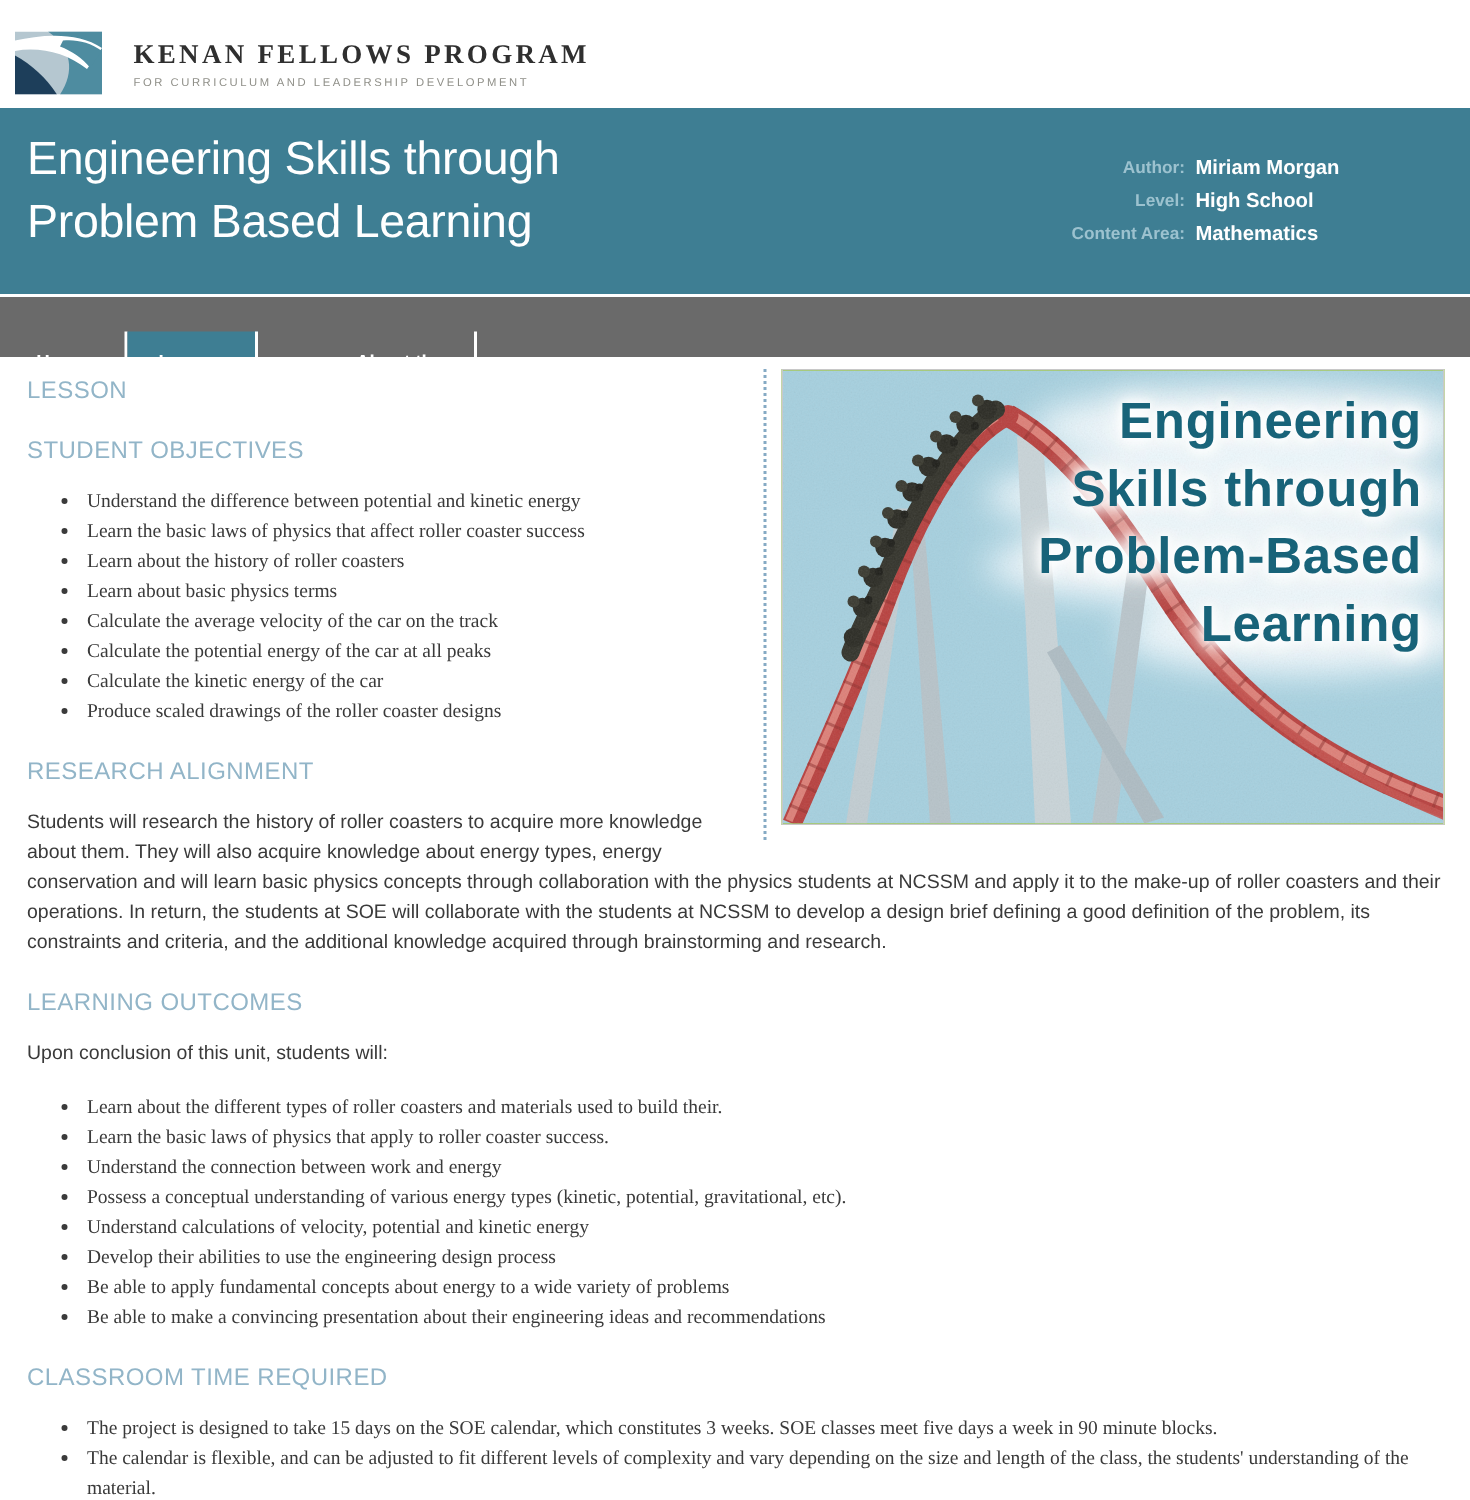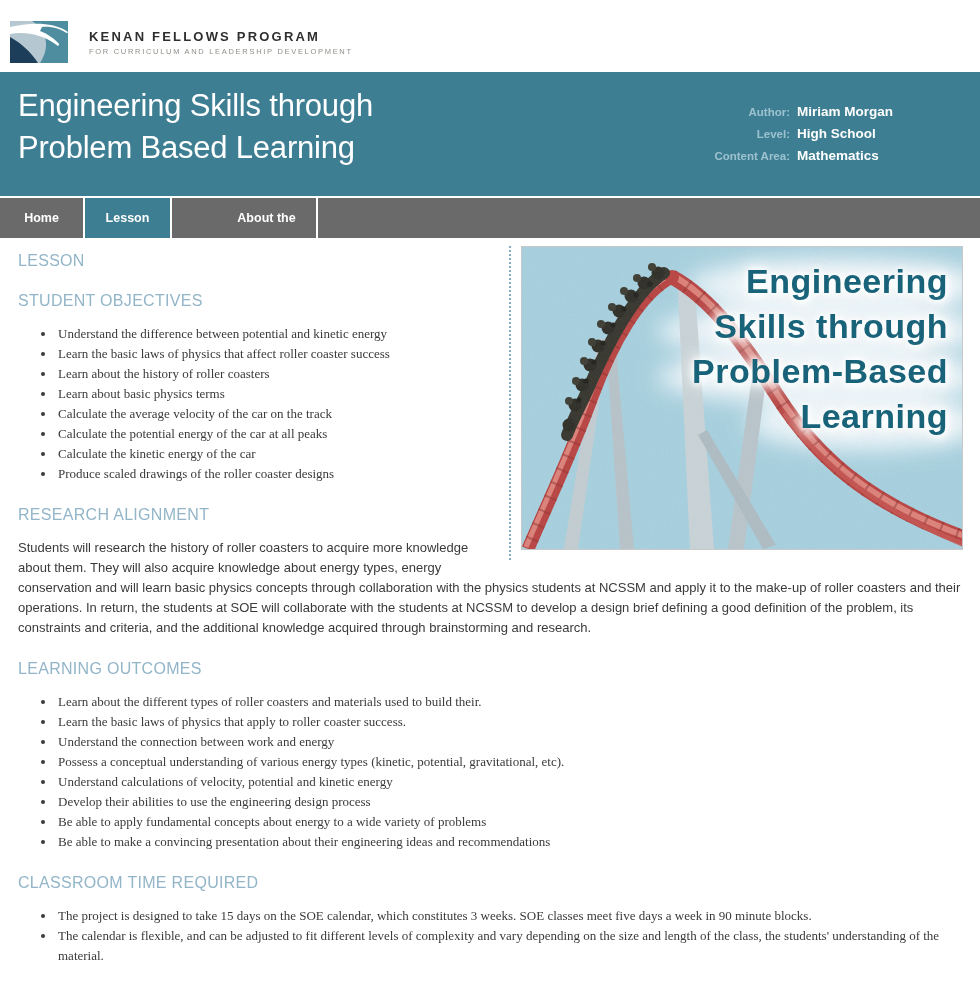--- a/index.html
+++ b/index.html
@@ -9,33 +9,33 @@
     color:#3a3a3a;
     font-family:"Liberation Sans","DejaVu Sans",sans-serif;
     -webkit-font-smoothing:antialiased;
   }
 
   
   .site-header{height:72px;background:#fff;position:relative;}
   .logo{position:absolute;left:10px;top:21px;display:flex;align-items:center;cursor:pointer;}
   .logo-mark{width:58px;height:42px;display:block;flex:0 0 auto;}
   .logo-text{margin-left:21px;}
-  .logo-text .t1{font-size:13px;font-weight:bold;letter-spacing:2.2px;color:#2f2f2f;white-space:nowrap;}
+  .logo-text .t1{font-size:18px;font-weight:bold;letter-spacing:2.2px;color:#2f2f2f;white-space:nowrap;font-family:Liberation Serif, serif;}
   .logo-text .t2{font-size:7.5px;letter-spacing:1.7px;color:#8f8f88;margin-top:3px;white-space:nowrap;}
 
   
   .banner{height:124px;background:#3e7e93;position:relative;color:#fff;overflow:hidden;}
   .banner h1{margin:0;padding:13px 0 0 18px;font-size:31px;line-height:42px;font-weight:normal;letter-spacing:-0.2px;color:#fff;}
   .banner-meta{position:absolute;top:29px;right:87px;display:grid;grid-template-columns:max-content max-content;column-gap:7px;}
   .banner-meta .lbl{text-align:right;font-size:11.5px;font-weight:bold;color:#9cc2cf;line-height:22px;margin-left:41px;}
   .banner-meta .val{text-align:left;font-size:13.5px;font-weight:bold;color:#fff;line-height:22px;}
 
   
   .navbar{display:flex;height:40px;background:#6a6a6a;border-top:2px solid #fff;}
-  .tab{line-height:40px;text-align:center;color:#fff;font-size:12.5px;font-weight:bold;border-right:2px solid #fff;cursor:pointer;box-sizing:border-box;}
+  .tab{line-height:40px;text-align:center;color:#fff;font-size:12.5px;font-weight:bold;border-right:2px solid #fff;cursor:pointer;box-sizing:border-box;margin-top:23px;}
   .tab-home{width:85px;}
   .tab-lesson{width:87px;background:#3e7e93;}
   .tab-about{width:146px;padding-left:45px;}
   .nav-fill{flex:1;}
 
   
   main{padding:8px 15px 10px 18px;}
   main::after{content:"";display:block;clear:both;}
 
   h2{color:#92b5c8;font-size:16px;font-weight:400;letter-spacing:0.3px;margin:22px 0 14px;}
@@ -197,20 +197,21 @@
       <li>Calculate the average velocity of the car on the track</li>
       <li>Calculate the potential energy of the car at all peaks</li>
       <li>Calculate the kinetic energy of the car</li>
       <li>Produce scaled drawings of the roller coaster designs</li>
     </ul>
 
   <h2>RESEARCH ALIGNMENT</h2>
   <p>Students will research the history of roller coasters to acquire more knowledge about them. They will also acquire knowledge about energy types, energy conservation and will learn basic physics concepts through collaboration with the physics students at NCSSM and apply it to the make-up of roller coasters and their operations. In return, the students at SOE will collaborate with the students at NCSSM to develop a design brief defining a good definition of the problem, its constraints and criteria, and the additional knowledge acquired through brainstorming and research.</p>
 
   <h2>LEARNING OUTCOMES</h2>
+  <p>Upon conclusion of this unit, students will:</p>
   <ul>
       <li>Learn about the different types of roller coasters and materials used to build their.</li>
       <li>Learn the basic laws of physics that apply to roller coaster success.</li>
       <li>Understand the connection between work and energy</li>
       <li>Possess a conceptual understanding of various energy types (kinetic, potential, gravitational, etc).</li>
       <li>Understand calculations of velocity, potential and kinetic energy</li>
       <li>Develop their abilities to use the engineering design process</li>
       <li>Be able to apply fundamental concepts about energy to a wide variety of problems</li>
       <li>Be able to make a convincing presentation about their engineering ideas and recommendations</li>
     </ul>

